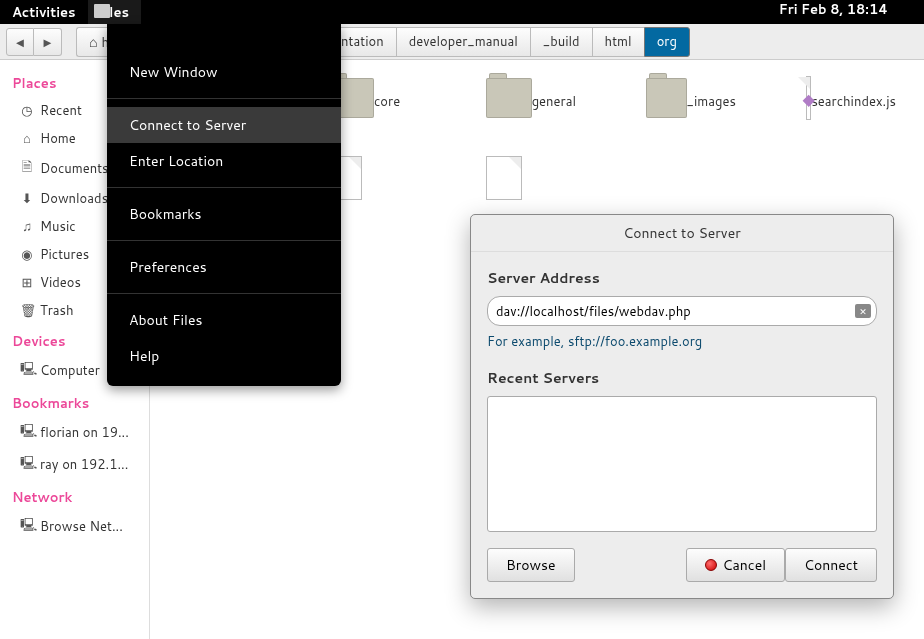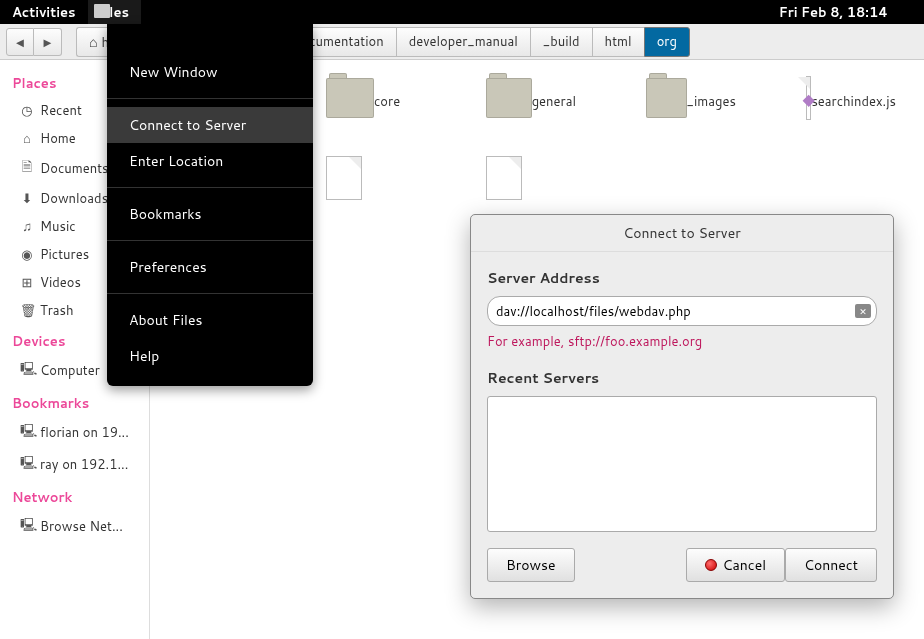--- a/index.html
+++ b/index.html
@@ -1,18 +1,18 @@
 <!DOCTYPE html>
 <html><head>
 <meta charset="utf-8">
 <style>
 * { box-sizing: border-box; margin: 0; padding: 0; font-family: Cantarell, sans-serif; }
 body { width: 924px; height: 639px; background: #fff; overflow: hidden; position: relative; }
 
-.topbar { background: #000; color: #fff; height: 24px; display: flex; align-items: center; font-size: 13px; font-weight: bold; }
+.topbar { background: #000; color: #fff; height: 24px; display: flex; font-size: 13px; font-weight: bold; }
 .topbar-left { display: flex; }
 .topbar-item { padding: 0 12px; line-height: 24px; }
 .topbar-files { background: #1a1a1a; position: relative; padding-left: 9px; }
 .topbar-files::before { content: ''; position: absolute; left: 6px; top: 4px; width: 16px; height: 14px; background: #ccc; border-radius: 1px; }
 .topbar-files::after { content: ''; position: absolute; top: 24px; left: 50%; transform: translateX(-50%); border: 7px solid transparent; border-top-color: #000; }
 .topbar-time { margin-left: auto; padding-right: 36px; }
 
 .toolbar { height: 36px; border-bottom: 1px solid #ccc; display: flex; align-items: center; padding: 0 6px; gap: 4px; background: #ededed; }
 .nav-btn { width: 28px; height: 28px; border: 1px solid #bbb; background: linear-gradient(#fdfdfd,#e8e8e8); border-radius: 3px; display: flex; align-items: center; justify-content: center; color: #555; font-size: 13px; }
 .nav-group { display: flex; }
@@ -33,33 +33,33 @@
 
 .content { flex: 1; padding: 16px; position: relative; }
 .icon-grid { display: flex; flex-wrap: wrap; gap: 30px 70px; }
 .file-item { width: 90px; display: flex; flex-direction: row; align-items: center; font-size: 13px; color: #333; text-align: right; }
 .folder-icon { width: 48px; height: 40px; background: #c9c7b8; border-radius: 2px; position: relative; margin-bottom: 6px; box-shadow: inset 0 0 0 1px rgba(0,0,0,0.15); }
 .folder-icon::before { content: ''; position: absolute; top: -5px; left: 3px; width: 18px; height: 6px; background: #c9c7b8; border-radius: 2px 2px 0 0; box-shadow: inset 0 0 0 1px rgba(0,0,0,0.15); }
 .doc-icon { width: 36px; height: 44px; background: #fff; border: 1px solid #bbb; position: relative; margin-bottom: 6px; }
 .doc-icon::after { content: ''; position: absolute; top: 0; right: 0; border: 6px solid transparent; border-top-color: #ededed; border-right-color: #ededed; }
 .doc-icon.js::before { content: '◆'; position: absolute; top: 50%; left: 50%; transform: translate(-50%,-50%); color: #b07cc6; font-size: 16px; }
 
-.dropdown { position: absolute; top: 24px; left: 107px; width: 206px; background: #000; color: #fff; border-radius: 0 0 6px 6px; padding: 30px 0 12px; z-index: 100; font-size: 14px; box-shadow: 0 4px 12px rgba(0,0,0,0.4); }
+.dropdown { position: absolute; top: 24px; left: 107px; width: 234px; background: #000; color: #fff; border-radius: 0 0 6px 6px; padding: 30px 0 12px; z-index: 100; font-size: 14px; box-shadow: 0 4px 12px rgba(0,0,0,0.4); }
 .dd-item { padding: 8px 22px; cursor: pointer; }
 .dd-item.hover { background: #3a3a3a; }
 .dd-sep { height: 1px; background: #333; margin: 8px 0; }
 
 .dialog { position: absolute; top: 214px; left: 470px; width: 424px; background: #ededed; border: 1px solid #888; border-radius: 5px; box-shadow: 0 8px 24px rgba(0,0,0,0.3); z-index: 200; }
 .dialog-title { text-align: center; padding: 8px; font-size: 14px; color: #333; border-bottom: 1px solid #ddd; }
 .dialog-body { padding: 16px; }
 .dlg-label { font-weight: bold; font-size: 14px; color: #333; margin-bottom: 8px; }
 .dlg-input-wrap { position: relative; margin-bottom: 6px; }
 .dlg-input { width: 100%; padding: 5px 28px 5px 8px; border: 1px solid #aaa; border-radius: 13px; font-size: 13px; background: #fff; }
 .dlg-clear { position: absolute; right: 6px; top: 50%; transform: translateY(-50%); width: 16px; height: 14px; background: #888; border-radius: 2px; display: flex; align-items: center; justify-content: center; color: #fff; font-size: 9px; }
-.dlg-hint { font-size: 13px; color: #be185d; margin-bottom: 18px; }
+.dlg-hint { font-size: 13px; color: #0c4a6e; margin-bottom: 18px; }
 .dlg-list { width: 100%; height: 136px; background: #fff; border: 1px solid #aaa; border-radius: 3px; margin-bottom: 16px; }
 .dlg-buttons { display: flex; }
 .dlg-btn { padding: 6px 18px; border: 1px solid #aaa; border-radius: 3px; background: linear-gradient(#fdfdfd,#e0e0e0); font-size: 14px; cursor: pointer; display: flex; align-items: center; gap: 6px; }
 .dlg-spacer { flex: 1; }
 .red-dot { width: 12px; height: 12px; background: radial-gradient(circle at 35% 35%, #ff6b6b, #c00); border-radius: 50%; border: 1px solid #800; }
 </style>
 </head>
 <body>
 
 <div class="topbar">

